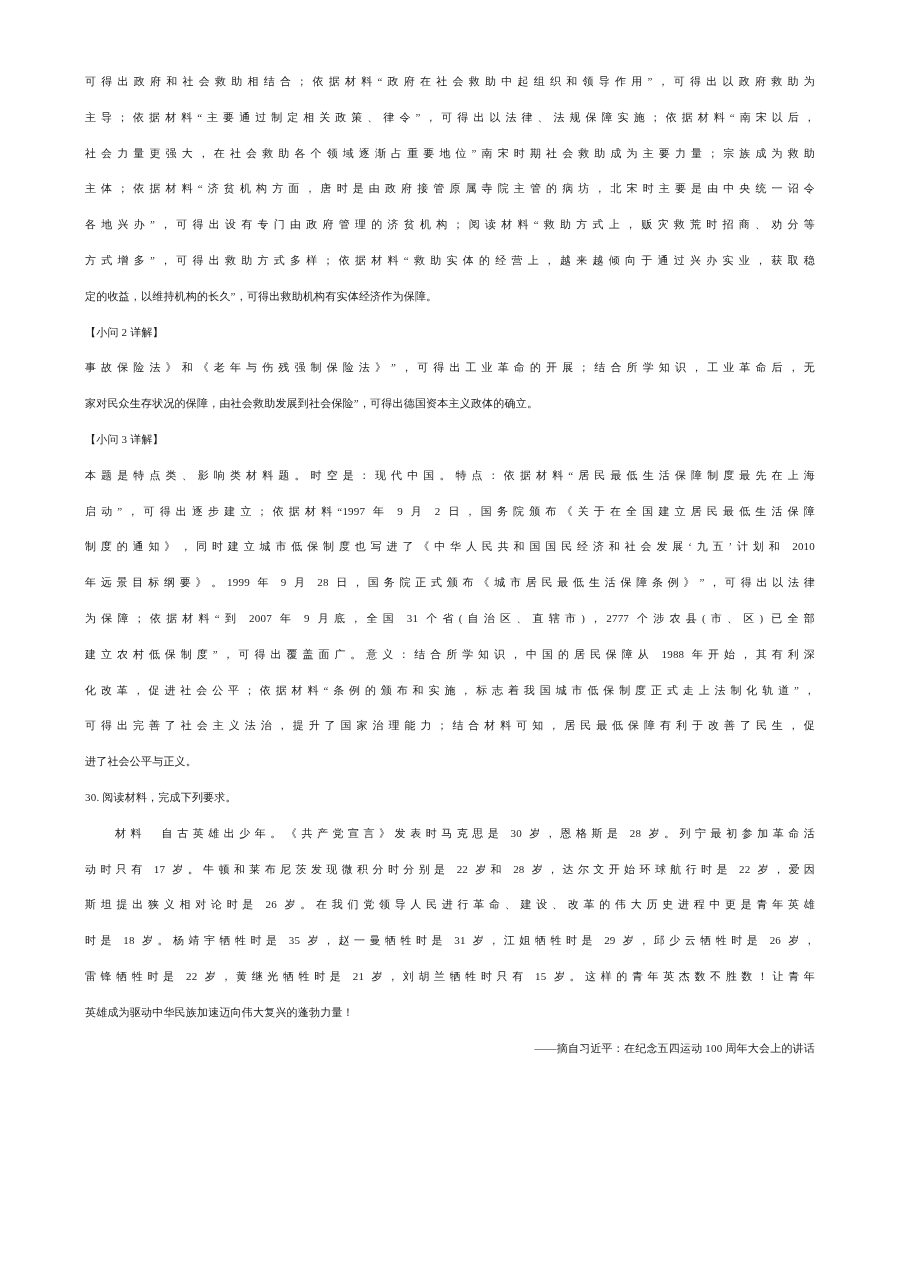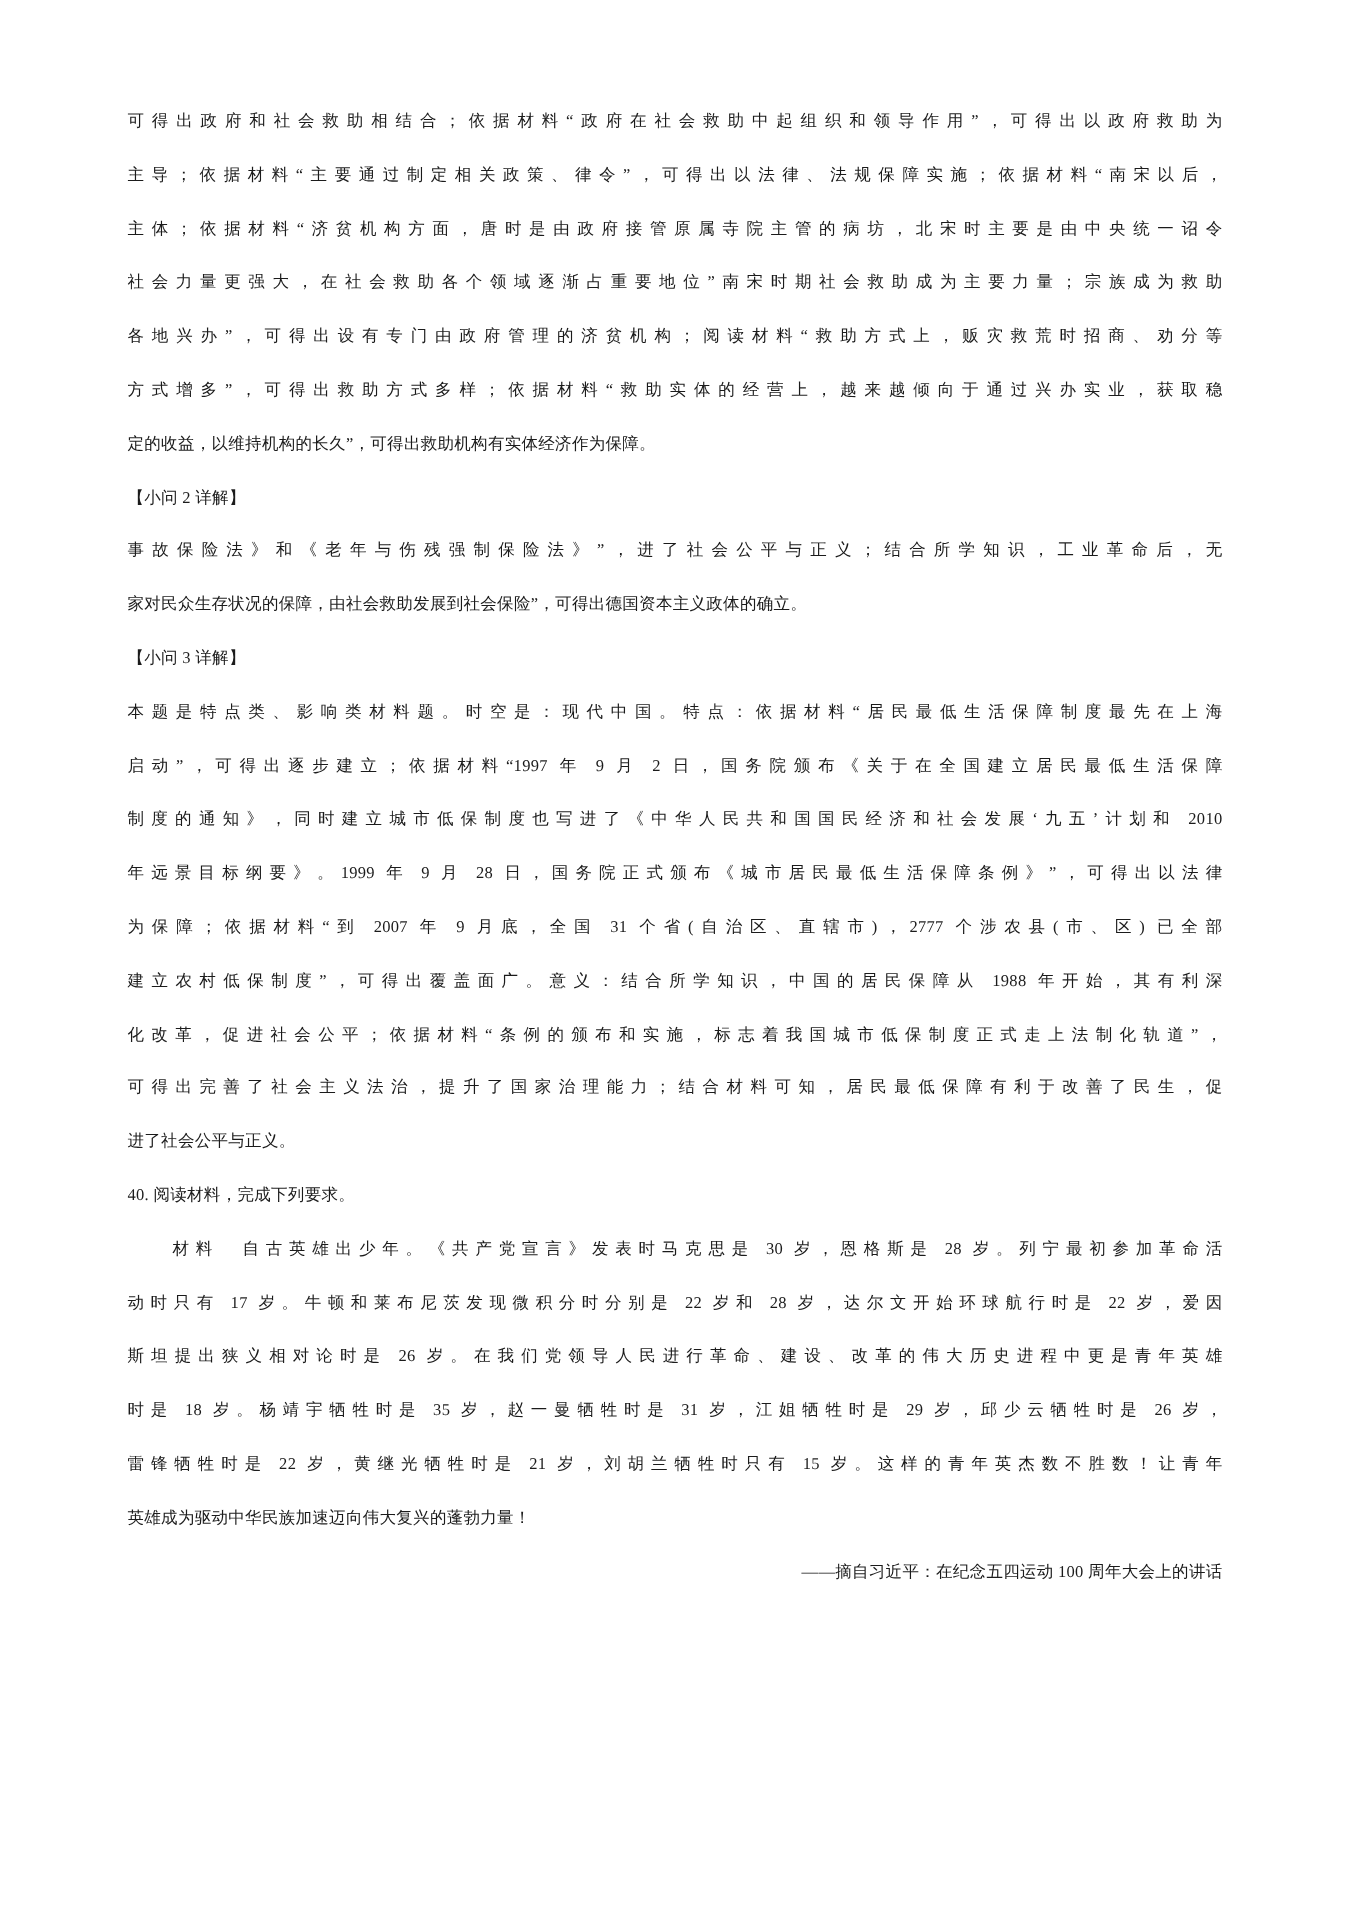--- a/index.html
+++ b/index.html
@@ -43,49 +43,49 @@
   }
 </style>
 </head>
 <body>
 
 <div class="page" style="background: rgb(255, 255, 255); color: rgb(27, 27, 27);">
   <div class="content">
       <div class="para">
         <div class="line just">可得出政府和社会救助相结合；依据材料“政府在社会救助中起组织和领导作用”，可得出以政府救助为</div>
         <div class="line just">主导；依据材料“主要通过制定相关政策、律令”，可得出以法律、法规保障实施；依据材料“南宋以后，</div>
+        <div class="line just">社会力量更强大，在社会救助各个领域逐渐占重要地位”南宋时期社会救助成为主要力量；宗族成为救助</div>
         <div class="line just">主体；依据材料“济贫机构方面，唐时是由政府接管原属寺院主管的病坊，北宋时主要是由中央统一诏令</div>
-        <div class="line just">社会力量更强大，在社会救助各个领域逐渐占重要地位”南宋时期社会救助成为主要力量；宗族成为救助</div>
         <div class="line just">各地兴办”，可得出设有专门由政府管理的济贫机构；阅读材料“救助方式上，贩灾救荒时招商、劝分等</div>
         <div class="line just">方式增多”，可得出救助方式多样；依据材料“救助实体的经营上，越来越倾向于通过兴办实业，获取稳</div>
         <div class="line">定的收益，以维持机构的长久”，可得出救助机构有实体经济作为保障。</div>
       </div>
       <div class="para">
         <div class="line">【小问 2 详解】</div>
       </div>
       <div class="para">
-        <div class="line just">事故保险法》和《老年与伤残强制保险法》”，进了社会公平与正义；结合所学知识，工业革命后，无</div>
+        <div class="line just">事故保险法》和《老年与伤残强制保险法》”，可得出工业革命的开展；结合所学知识，工业革命后，无</div>
         <div class="line">家对民众生存状况的保障，由社会救助发展到社会保险”，可得出德国资本主义政体的确立。</div>
       </div>
       <div class="para">
         <div class="line">【小问 3 详解】</div>
       </div>
       <div class="para">
         <div class="line just">本题是特点类、影响类材料题。时空是：现代中国。特点：依据材料“居民最低生活保障制度最先在上海</div>
         <div class="line just">启动”，可得出逐步建立；依据材料“1997 年 9 月 2 日，国务院颁布《关于在全国建立居民最低生活保障</div>
         <div class="line just">制度的通知》，同时建立城市低保制度也写进了《中华人民共和国国民经济和社会发展‘九五’计划和 2010</div>
         <div class="line just">年远景目标纲要》。1999 年 9 月 28 日，国务院正式颁布《城市居民最低生活保障条例》”，可得出以法律</div>
         <div class="line just">为保障；依据材料“到 2007 年 9 月底，全国 31 个省(自治区、直辖市)，2777 个涉农县(市、区) 已全部</div>
         <div class="line just">建立农村低保制度”，可得出覆盖面广。意义：结合所学知识，中国的居民保障从 1988 年开始，其有利深</div>
         <div class="line just">化改革，促进社会公平；依据材料“条例的颁布和实施，标志着我国城市低保制度正式走上法制化轨道”，</div>
         <div class="line just">可得出完善了社会主义法治，提升了国家治理能力；结合材料可知，居民最低保障有利于改善了民生，促</div>
         <div class="line">进了社会公平与正义。</div>
       </div>
       <div class="para">
-        <div class="line">40. 阅读材料，完成下列要求。</div>
+        <div class="line">30. 阅读材料，完成下列要求。</div>
       </div>
       <div class="para">
         <div class="line just indent">材料　自古英雄出少年。《共产党宣言》发表时马克思是 30 岁，恩格斯是 28 岁。列宁最初参加革命活</div>
         <div class="line just">动时只有 17 岁。牛顿和莱布尼茨发现微积分时分别是 22 岁和 28 岁，达尔文开始环球航行时是 22 岁，爱因</div>
         <div class="line just">斯坦提出狭义相对论时是 26 岁。在我们党领导人民进行革命、建设、改革的伟大历史进程中更是青年英雄</div>
         <div class="line just">时是 18 岁。杨靖宇牺牲时是 35 岁，赵一曼牺牲时是 31 岁，江姐牺牲时是 29 岁，邱少云牺牲时是 26 岁，</div>
         <div class="line just">雷锋牺牲时是 22 岁，黄继光牺牲时是 21 岁，刘胡兰牺牲时只有 15 岁。这样的青年英杰数不胜数！让青年</div>
         <div class="line">英雄成为驱动中华民族加速迈向伟大复兴的蓬勃力量！</div>
       </div>
       <div class="para">

